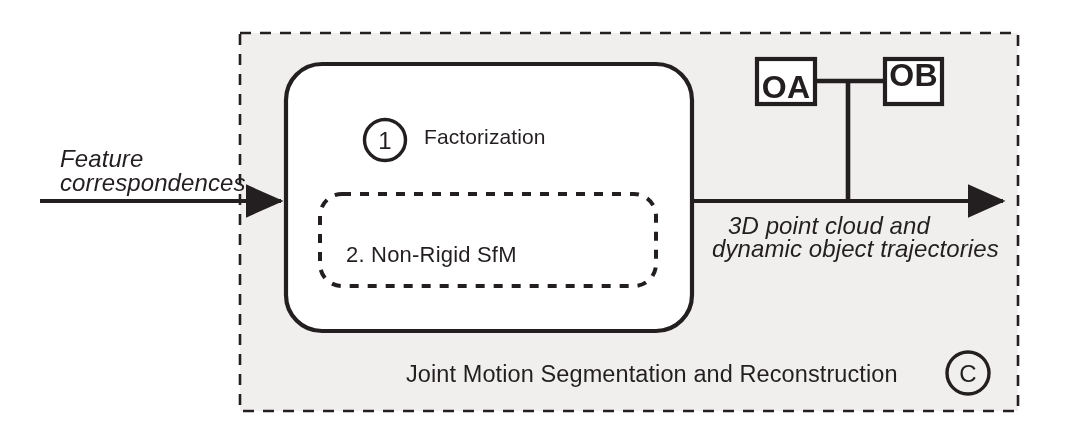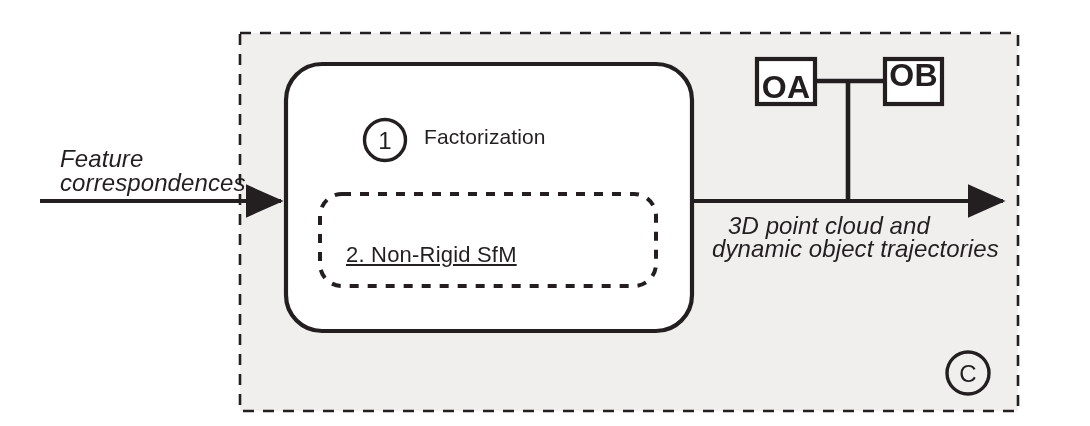--- a/index.html
+++ b/index.html
@@ -97,24 +97,25 @@
     <rect x="885" y="59" width="57" height="45" fill="#ffffff" stroke="#231f20" stroke-width="4.2"></rect>
   </svg>
 
   <div class="txt italic-label" style="left:60px; top:144px;">Feature</div>
   <div class="txt italic-label" style="left:60px; top:168px;">correspondences</div>
 
   <div class="txt circle-glyph" style="left:365px; top:126px; width:40px;">1</div>
 
   <div class="txt box-title" style="left:424px; top:124px;">Factorization</div>
 
-  <div class="txt list-line" style="left:346px; top:242px;text-decoration:underline;">2. Non-Rigid SfM</div>
+  <div class="txt list-line" style="left:346px; top:242px;">2. Non-Rigid SfM</div>
 
   <div class="txt node-label" style="left:757px; top:68px; width:58px; text-align:center;">OA</div>
   <div class="txt node-label" style="left:885px; top:56px; width:57px; text-align:center;">OB</div>
 
   <div class="txt italic-label" style="left:728px; top:211px;">3D point cloud and</div>
   <div class="txt italic-label" style="left:712px; top:234px;">dynamic object trajectories</div>
 
+  <div class="txt container-label" style="left:406px; top:360px;">Joint Motion Segmentation and Reconstruction</div>
 
   <div class="txt circle-glyph" style="left:948px; top:359px; width:40px;">C</div>
 
 </div>
 
 </body></html>

